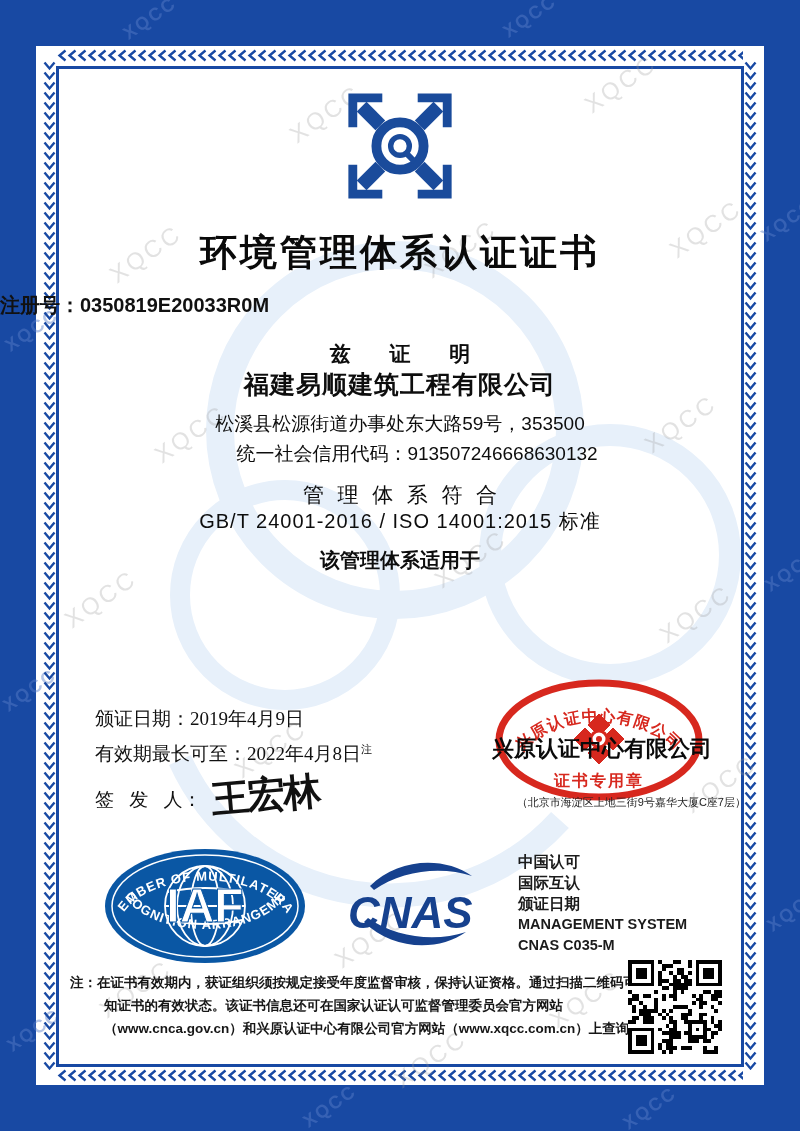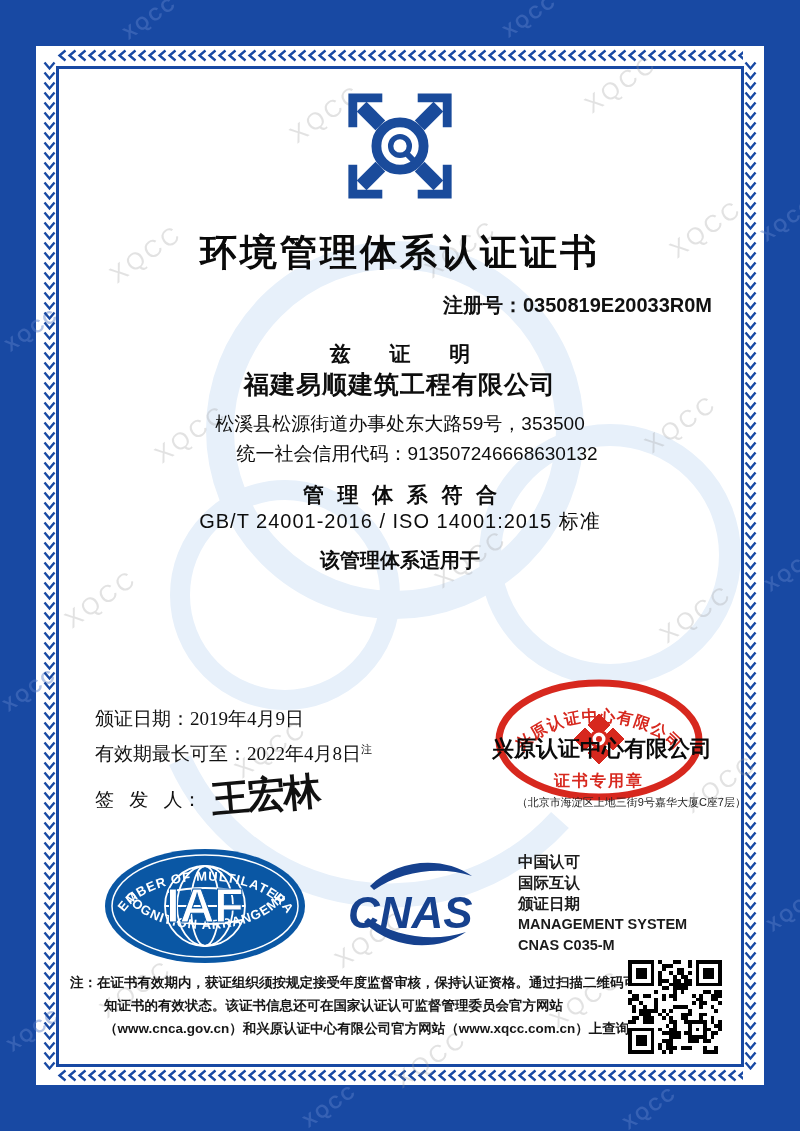--- a/index.html
+++ b/index.html
@@ -12,26 +12,26 @@
   .chev-top{left:57px;right:57px;top:49px;height:13px;}
   .chev-bottom{left:57px;right:57px;bottom:49px;height:13px;}
   .chev-left{left:43px;top:61px;bottom:61px;width:13px;}
   .chev-right{right:43px;top:61px;bottom:61px;width:13px;}
   .chev svg{width:100%;height:100%;display:block;}
   .wmb{position:absolute;color:#5b7fc9;opacity:.45;font-size:18px;letter-spacing:2px;transform:rotate(-35deg);font-weight:bold;}
   .wmg{position:absolute;color:#9a9a9a;opacity:.28;font-size:24px;letter-spacing:3px;transform:rotate(-35deg);}
   .bigwm{position:absolute;left:0;top:0;width:800px;height:1131px;pointer-events:none;}
   .ctr{left:60px;right:60px;text-align:center;color:#0d0d0d;}
   .title{top:228px;font-size:37px;font-weight:bold;letter-spacing:3px;color:#0a0a0a;}
-  .reg{top:292px;left:0;right:88px;text-align:right;font-size:20px;font-weight:bold;color:#111;padding-left:35px;}
+  .reg{top:292px;left:0;right:88px;text-align:left;font-size:20px;font-weight:bold;color:#111;}
   .certify-heading{top:340px;font-size:21px;font-family:"Liberation Serif",serif;word-spacing:1.6em;font-weight:600;}
   .company{top:368px;font-size:25px;font-weight:bold;letter-spacing:1px;}
   .addr{top:411px;font-size:19px;}
   .code{top:441px;font-size:19px;padding-left:34px;}
-  .conform{top:481px;font-size:21px;font-family:"Liberation Serif",serif;font-weight:700;word-spacing:.4em;}
+  .conform{top:481px;font-size:21px;font-family:"Liberation Serif",serif;font-weight:400;word-spacing:.4em;}
   .std{top:508px;font-size:20px;font-weight:normal;letter-spacing:1px;}
   .scope-h{top:547px;font-size:20px;font-family:"Liberation Serif",serif;font-weight:600;}
   .scope{top:579px;left:66px;right:60px;font-size:20.5px;font-weight:bold;line-height:31px;text-align:justify;text-indent:2em;color:#0d0d0d;}
   .dates{left:95px;top:704px;font-size:19px;font-family:"Liberation Serif",serif;line-height:30px;color:#111;}
   .dates sup{font-size:11px;}
   .signer{left:95px;top:768px;font-size:19px;font-family:"Liberation Serif",serif;word-spacing:.55em;color:#111;}
   .signature{display:inline-block;font-size:38px;font-family:"Liberation Serif",serif;font-weight:bold;transform:rotate(-5deg) translateY(2px);letter-spacing:-2px;margin-left:10px;}
   .seal{left:492px;top:676px;width:214px;height:132px;}
   .issuer-name{left:462px;top:734px;width:280px;text-align:center;font-size:22px;font-weight:600;color:#0a0a0a;}
   .issuer-addr{left:458px;top:795px;width:288px;text-align:right;font-size:11px;color:#222;}

